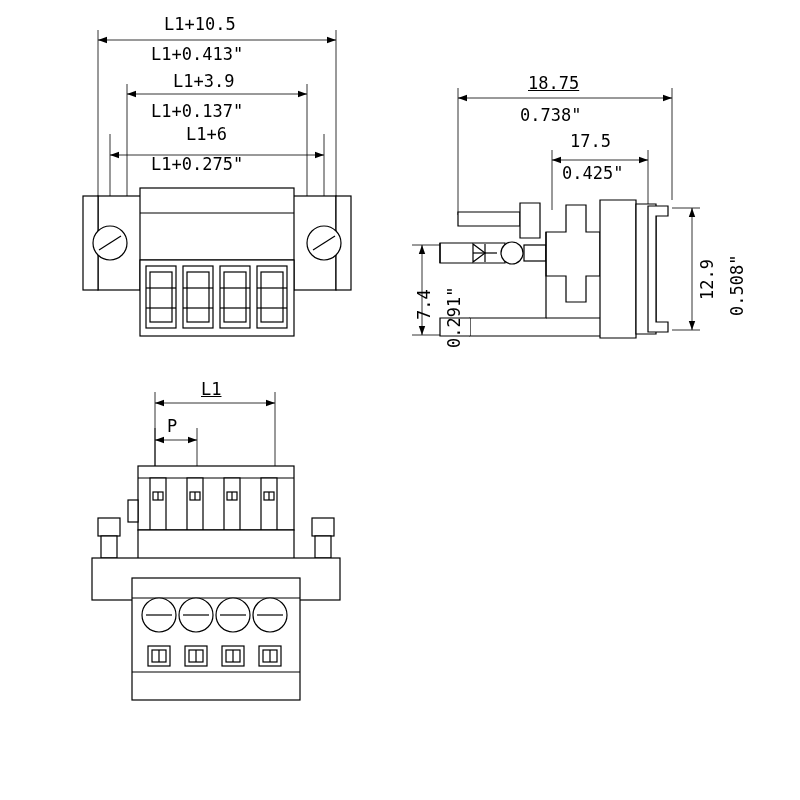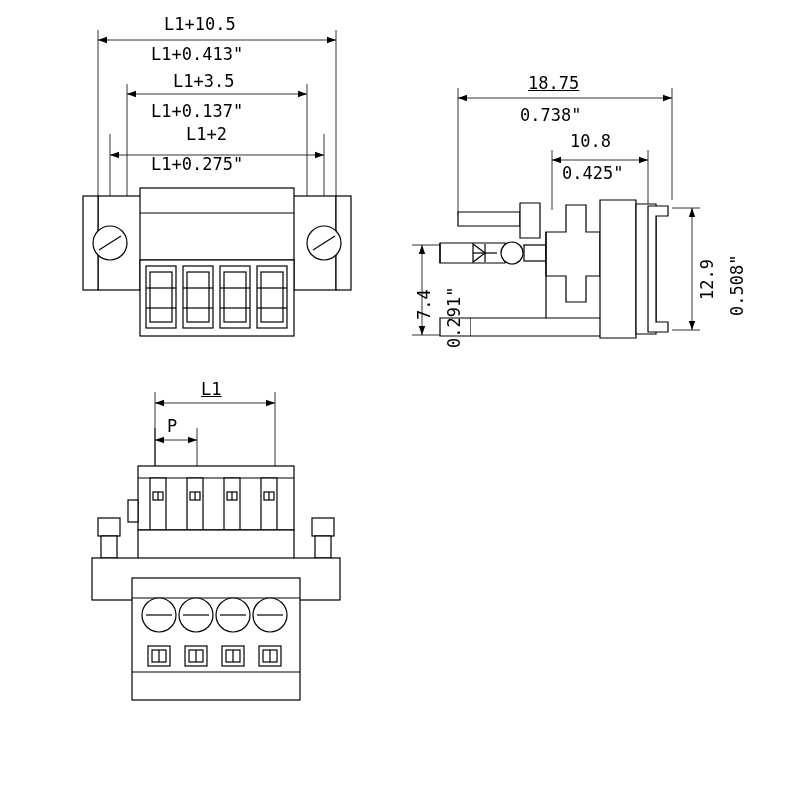--- a/index.html
+++ b/index.html
@@ -214,28 +214,28 @@
       <rect x="263" y="650" width="14" height="12" fill="#fff"></rect>
       <line x1="270" y1="650" x2="270" y2="662"></line>
     </g>
   </g>
 
   </g>
 </svg>
 
 <div class="lbl" style="left:164px;top:14px;">L1+10.5</div>
 <div class="lbl" style="left:151px;top:44px;">L1+0.413"</div>
-<div class="lbl" style="left:173px;top:71px;">L1+3.5</div>
+<div class="lbl" style="left:173px;top:71px;">L1+3.9</div>
 <div class="lbl" style="left:151px;top:101px;">L1+0.137"</div>
-<div class="lbl" style="left:186px;top:124px;">L1+2</div>
+<div class="lbl" style="left:186px;top:124px;">L1+6</div>
 <div class="lbl" style="left:151px;top:154px;">L1+0.275"</div>
 
 <div class="lbl" style="left:528px;top:73px;text-decoration:underline;">18.75</div>
 <div class="lbl" style="left:520px;top:105px;">0.738"</div>
-<div class="lbl" style="left:570px;top:131px;">10.8</div>
+<div class="lbl" style="left:570px;top:131px;">17.5</div>
 <div class="lbl" style="left:562px;top:163px;">0.425"</div>
 
 <div class="lblv" style="left:697px;top:300px;">12.9</div>
 <div class="lblv" style="left:727px;top:316px;">0.508"</div>
 <div class="lblv" style="left:414px;top:320px;">7.4</div>
 <div class="lblv" style="left:444px;top:348px;">0.291"</div>
 
 <div class="lbl" style="left:201px;top:379px;text-decoration:underline;">L1</div>
 <div class="lbl" style="left:167px;top:416px;">P</div>
 

